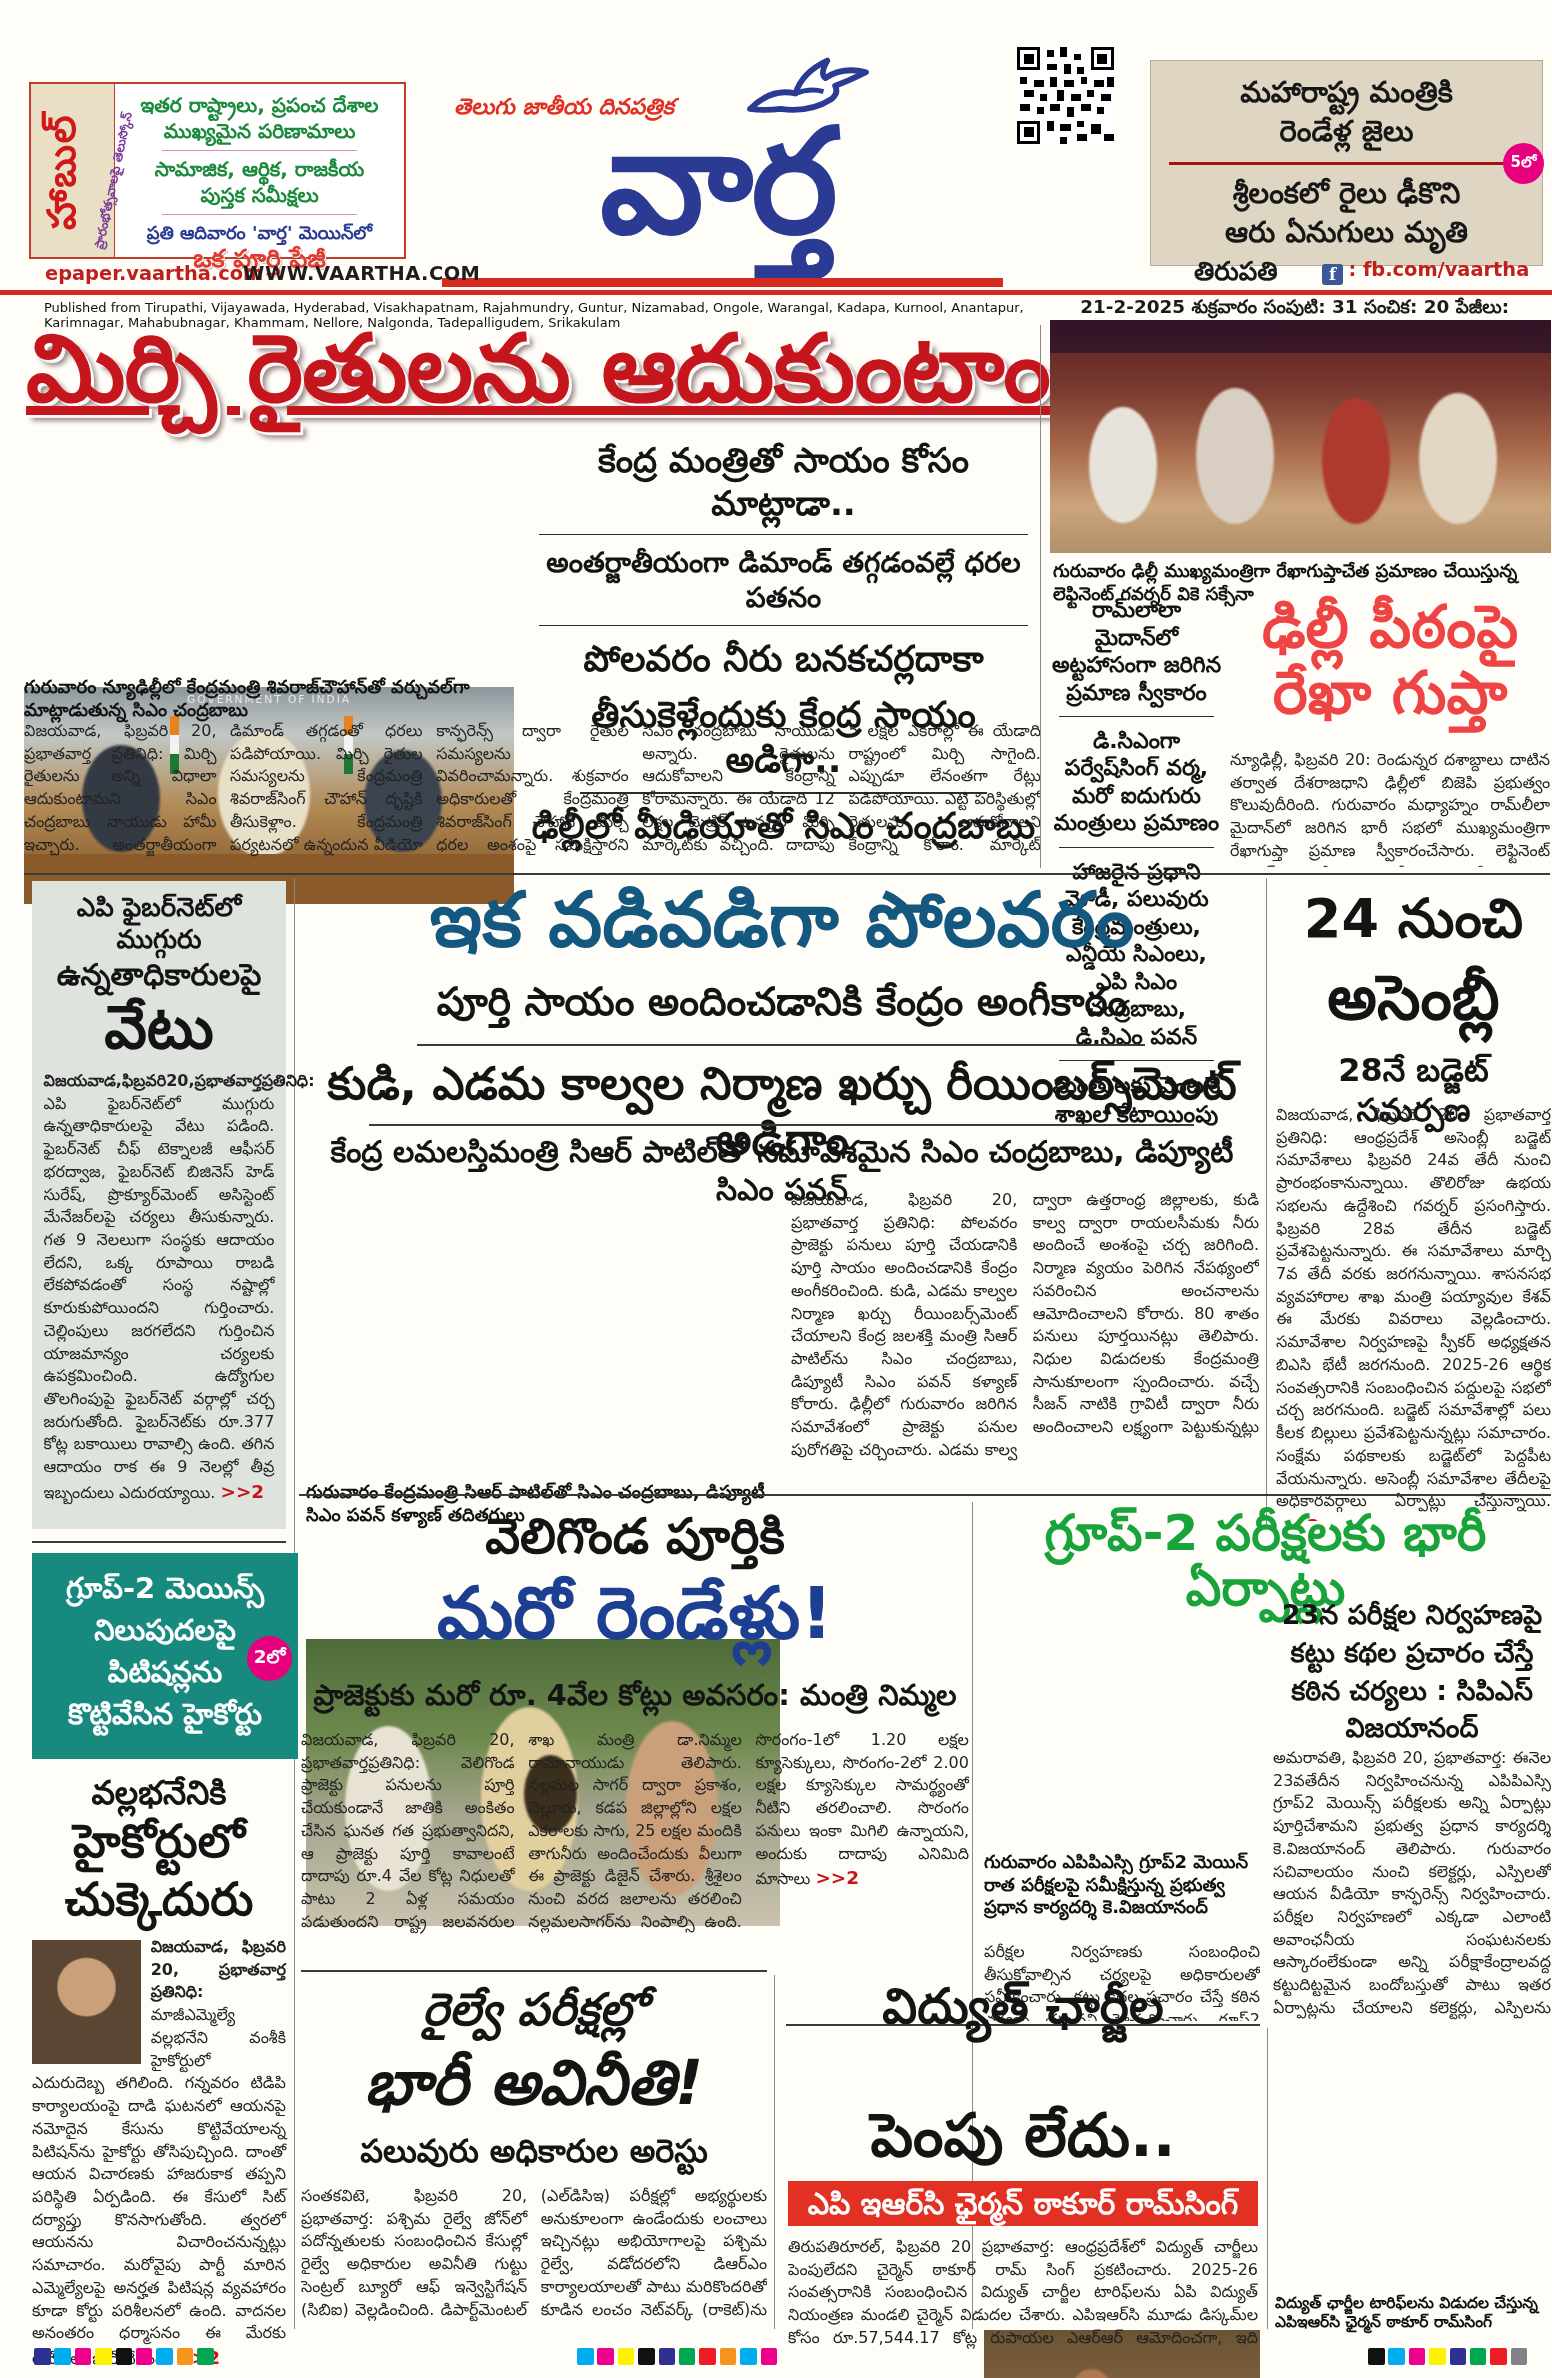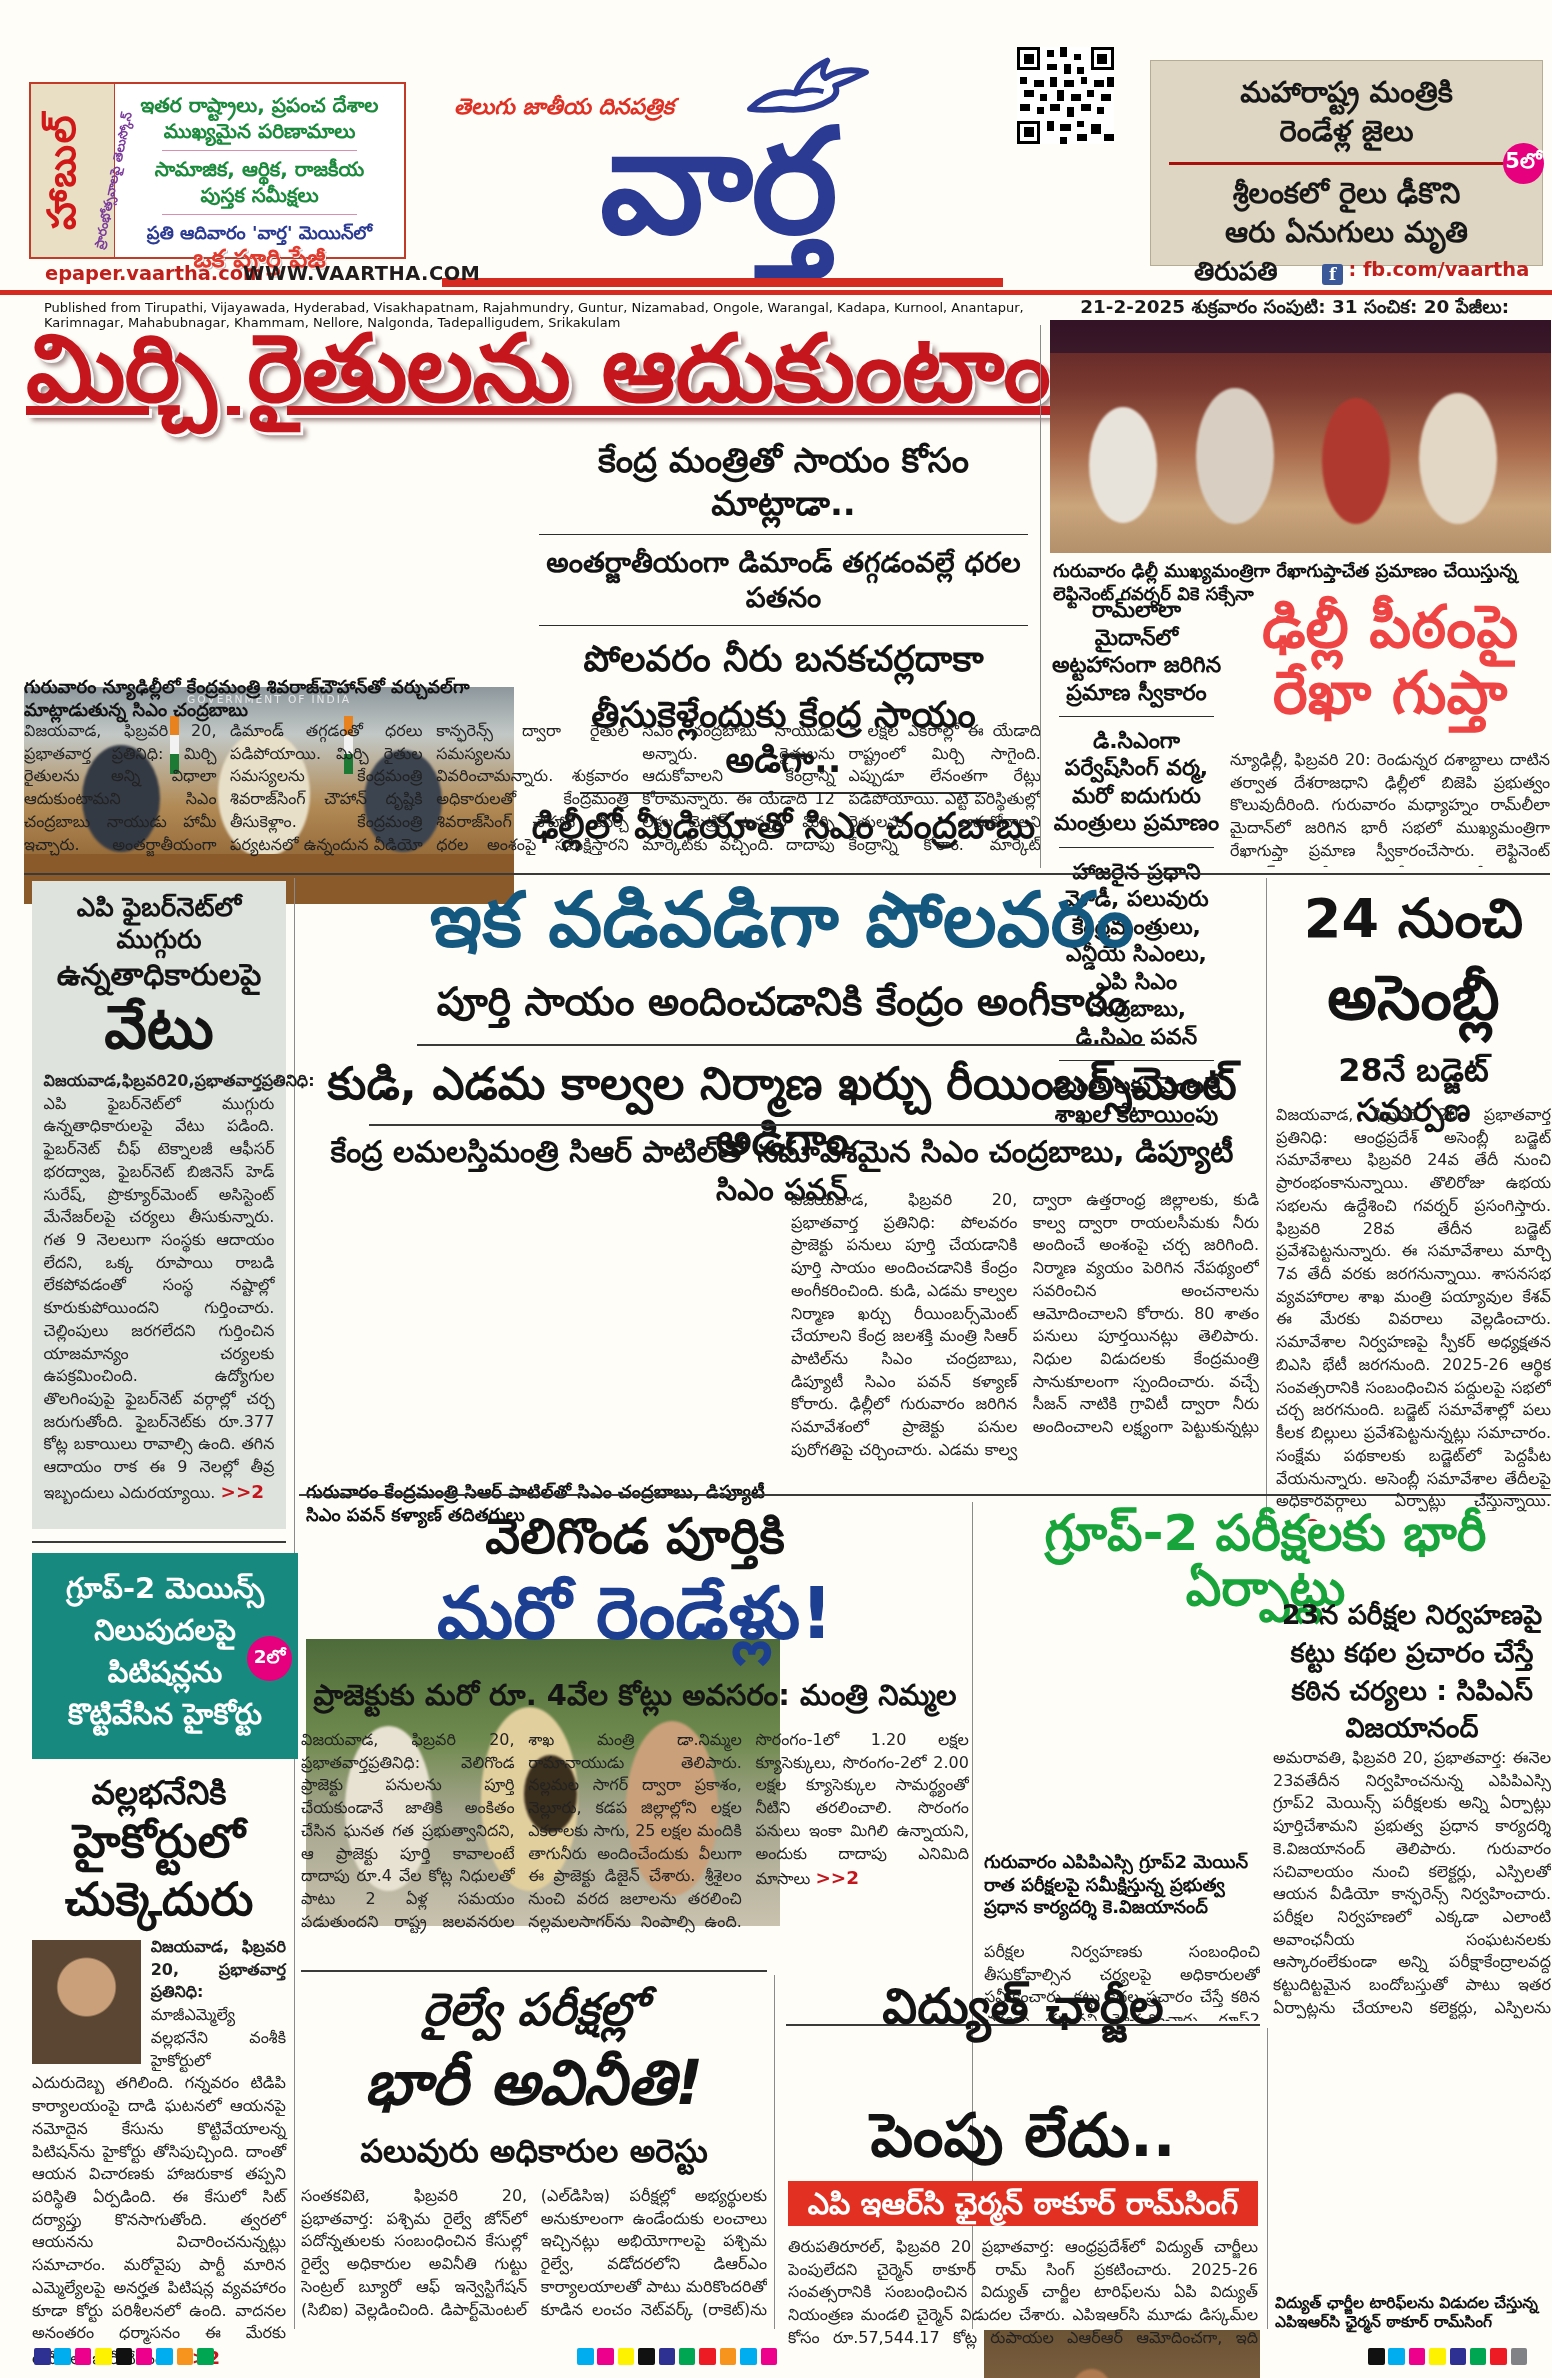--- a/index.html
+++ b/index.html
@@ -131,21 +131,21 @@
         <rect x="13" y="27" width="2" height="2"></rect>
         <rect x="18" y="26" width="3" height="2"></rect>
     </g>
   </svg>
 
   <div class="abs topbox" style="left:1150px;top:60px;width:391px;height:192px;">
     <div class="t">మహారాష్ట్ర మంత్రికి</div>
     <div class="t">రెండేళ్ల జైలు</div>
     <div style="position:relative;height:13.6px;margin:5.8px 0 3.9px;">
       <div style="position:absolute;left:17.5px;right:39px;top:4.9px;height:3.9px;background:#a8100e;"></div>
-      <div class="badge" style="position:absolute;right:-1.9px;top:-13.6px;width:41px;height:41px;font-size:21px;">5లో</div>
+      <div class="badge" style="position:absolute;right:-1.9px;top:-13.6px;width:41px;height:41px;font-size:15px;">5లో</div>
     </div>
     <div class="t">శ్రీలంకలో రైలు ఢీకొని</div>
     <div class="t">ఆరు ఏనుగులు మృతి</div>
   </div>
 
   <div class="abs link-red" style="left:45px;top:262px;">epaper.vaartha.com</div>
   <div class="abs link-dark" style="left:243px;top:262px;">WWW.VAARTHA.COM</div>
   <div class="abs b" style="left:1194px;top:256px;font-size:26px;">తిరుపతి</div>
   <div class="abs" style="left:1322px;top:258px;">
     <span class="fbicon">f</span>

